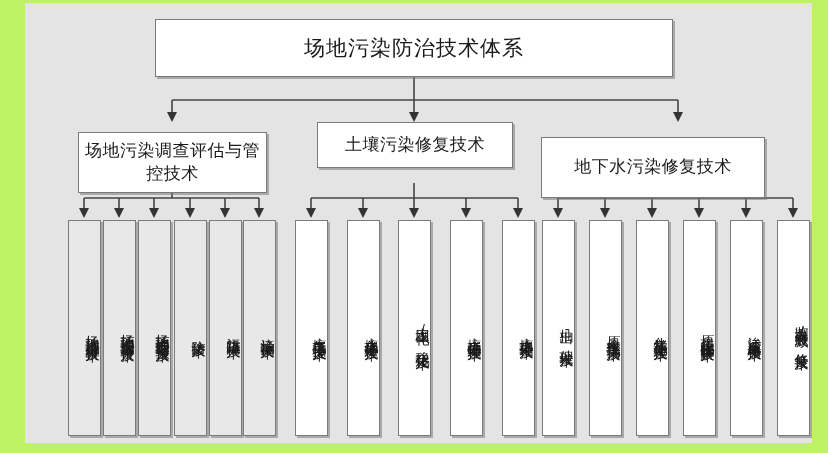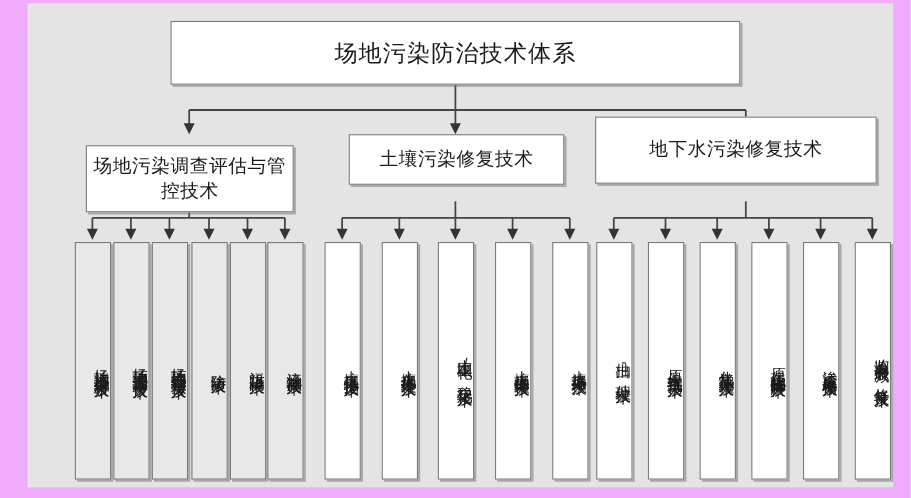--- a/index.html
+++ b/index.html
@@ -1,17 +1,17 @@
 <!DOCTYPE html>
 <html><head>
 <meta charset="utf-8">
 <style>
   html,body{margin:0;padding:0;background:#ffffff;}
   body{width:828px;height:453px;font-family:"Liberation Sans","DejaVu Sans",sans-serif;}
-  #canvas{position:relative;width:828px;height:453px;overflow:hidden;background:#f0abfc;}
+  #canvas{position:relative;width:828px;height:453px;overflow:hidden;background:#bef264;}
   .plate{position:absolute;left:25px;top:3px;width:787px;height:440px;background:#e4e4e4;}
   .box{position:absolute;box-sizing:border-box;border:1px solid #7a7a7a;
        background:#ffffff;display:flex;align-items:center;justify-content:center;
        color:#1a1a1a;}
   .box.gray{background:#e8e8e8;}
   .box.shadow{box-shadow:2px 2px 0 0 rgba(120,120,120,.55);}
   .l1{font-size:21px;letter-spacing:1px;font-weight:500;}
   .l2{font-size:17px;letter-spacing:.5px;font-weight:500;line-height:1.35;text-align:center;padding:0 4px;}
   .leaf{writing-mode:vertical-rl;text-orientation:upright;
         font-size:14px;line-height:1.08;letter-spacing:1.5px;
@@ -82,21 +82,21 @@
       <polygon points="699,218 694,208 704,208"></polygon>
       <polygon points="746,218 741,208 751,208"></polygon>
       <polygon points="793,218 788,208 798,208"></polygon>
     </g>
   </svg>
 
   <div class="box l1 shadow" style="left:155px;top:19px;width:518px;height:58px;">场地污染防治技术体系</div>
 
   <div class="box l2 shadow" style="left:78px;top:122px;width:189px;height:61px;margin-top:10px;">场地污染调查评估与管控技术</div>
   <div class="box l2 shadow" style="left:317px;top:122px;width:196px;height:46px;">土壤污染修复技术</div>
-  <div class="box l2 shadow" style="left:541px;top:106px;width:256px;height:61px;">地下水污染修复技术</div>
+  <div class="box l2 shadow" style="left:541px;top:137px;width:224px;height:61px;">地下水污染修复技术</div>
 
   <div class="box leaf gray shadow" style="left:68px;top:220px;width:33px;height:216px;">场地污染机理分析技术</div>
   <div class="box leaf gray shadow" style="left:103px;top:220px;width:33px;height:216px;">场地环境调查与评价技术</div>
   <div class="box leaf gray shadow" style="left:138px;top:220px;width:33px;height:216px;">场地环境管理与预警技术</div>
   <div class="box leaf gray shadow" style="left:174px;top:220px;width:33px;height:216px;">防渗技术</div>
   <div class="box leaf gray shadow" style="left:209px;top:220px;width:33px;height:216px;">污染阻隔技术</div>
   <div class="box leaf gray shadow" style="left:243px;top:220px;width:33px;height:216px;">流场控制技术</div>
 
   <div class="box leaf shadow" style="left:295px;top:220px;width:33px;height:216px;">土壤气体抽提技术</div>
   <div class="box leaf shadow" style="left:347px;top:220px;width:33px;height:216px;">土壤化学处理技术</div>

